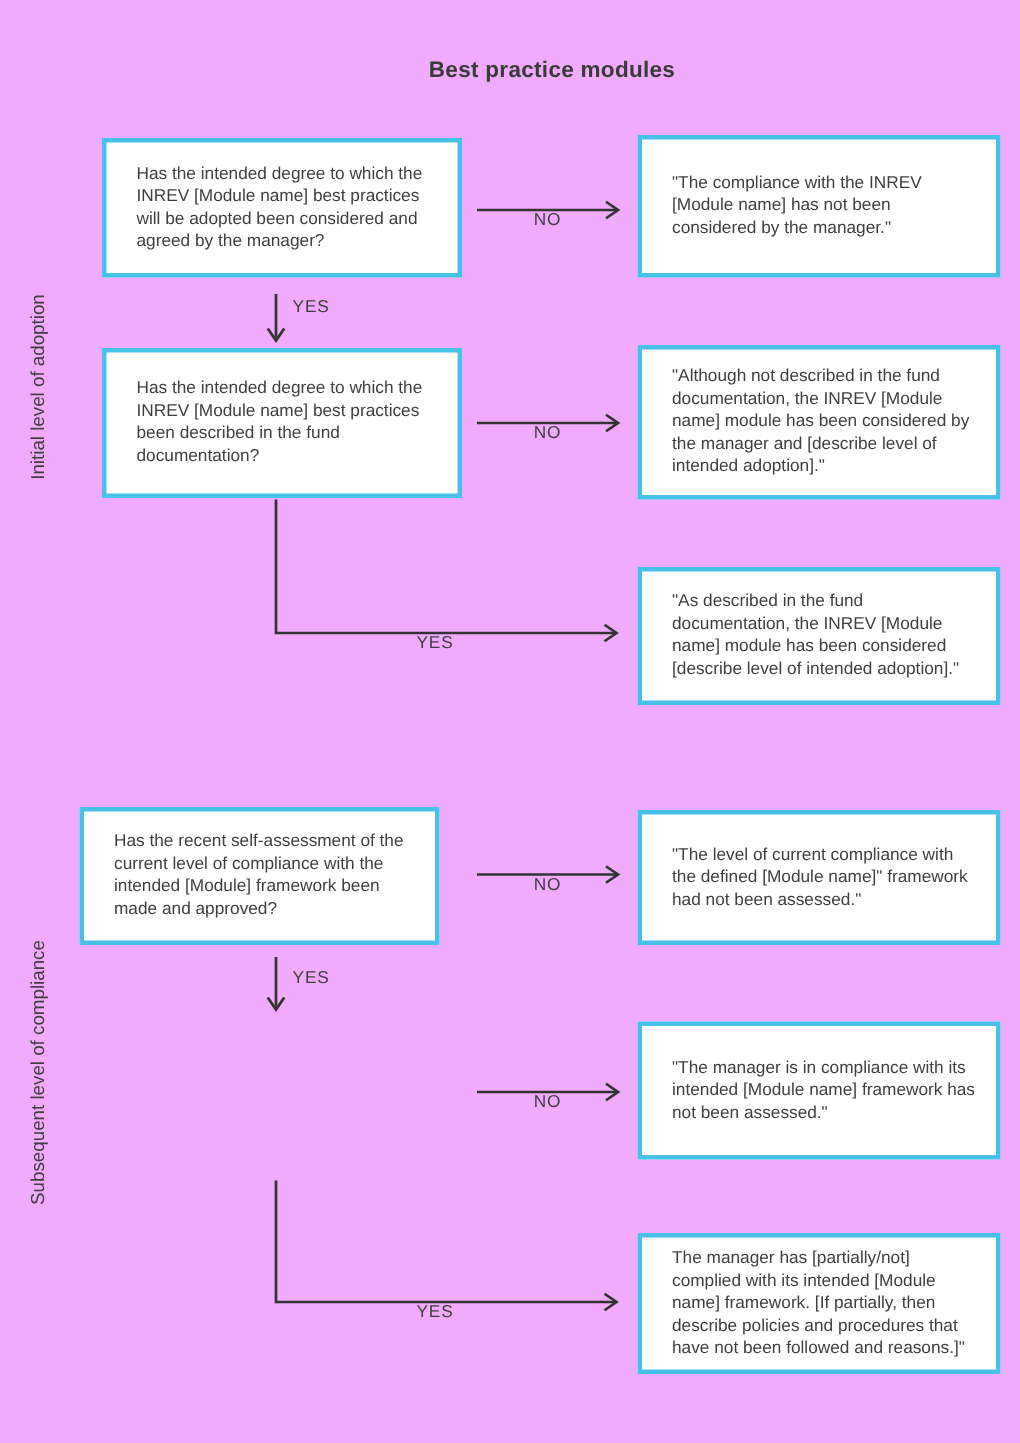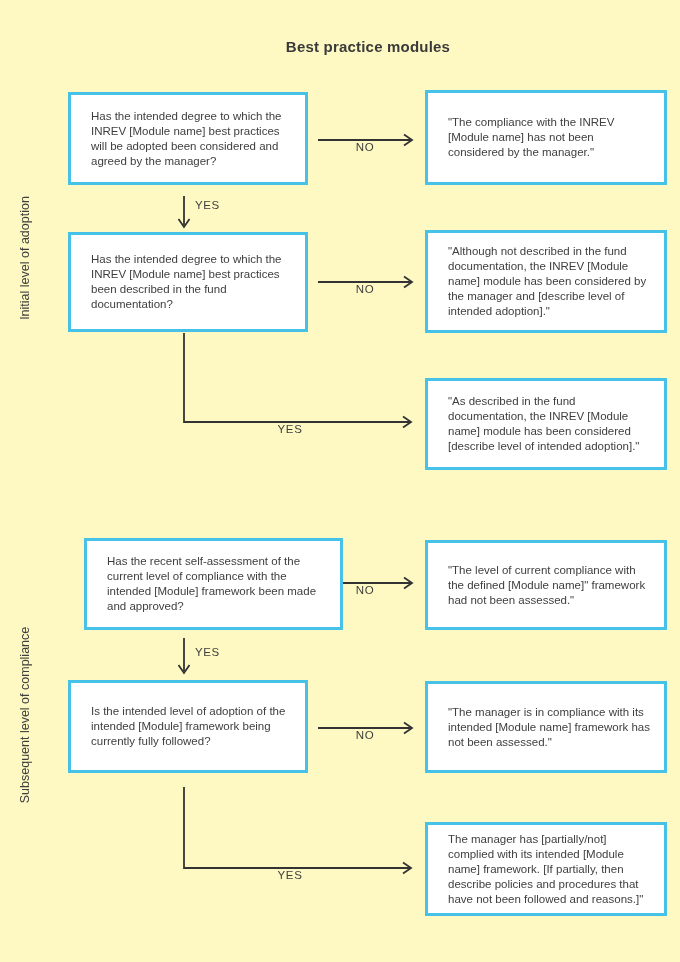--- a/index.html
+++ b/index.html
@@ -4,21 +4,21 @@
 <style>
   :root{
     --box-border:#46C1E8;
     --text:#3E3E3E;
     --arrow:#333333;
   }
   html,body{margin:0;padding:0;background:#ffffff;}
   .page{
     position:relative;
     width:680px;height:962px;
-    background:#fef9c3;
+    background:#f0abfc;
     font-family:"Liberation Sans","DejaVu Sans",sans-serif;
     color:var(--text);
     overflow:hidden;
   }
   .title{
     position:absolute;left:0;top:38px;width:736px;
     text-align:center;
     font-size:15px;font-weight:bold;color:#3A3A3A;
     letter-spacing:.2px;
   }
@@ -39,21 +39,21 @@
     padding:4px 14px 4px 20px;
   }
   .fbox .txt{
     font-size:11.5px;line-height:15px;color:var(--text);
   }
   .b-q1{left:68px;top:92px;width:240px;height:93px;}
   .b-a1{left:425px;top:90px;width:242px;height:95px;}
   .b-q2{left:68px;top:232px;width:240px;height:100px;}
   .b-a2{left:425px;top:230px;width:242px;height:103px;}
   .b-a3{left:425px;top:378px;width:242px;height:92px;}
-  .b-q3{left:84px;top:538px;width:259px;height:92px;}
+  .b-q3{left:53px;top:538px;width:240px;height:92px;}
   .b-a4{left:425px;top:540px;width:242px;height:90px;}
   .b-q4{left:68px;top:680px;width:240px;height:93px;}
   .b-a5{left:425px;top:681px;width:242px;height:92px;}
   .b-a6{left:425px;top:822px;width:242px;height:94px;justify-content:center;}
   .arrows{position:absolute;left:0;top:0;pointer-events:none;}
   .arrows line,.arrows path{stroke:var(--arrow);stroke-width:1.8;fill:none;}
   .alabel{
     position:absolute;
     font-size:11.5px;color:#3E3E3E;letter-spacing:.6px;
   }
@@ -119,23 +119,20 @@
   <div class="fbox b-a3">
     <span class="txt">"As described in the fund documentation, the INREV [Module name] module has been considered [describe level of intended adoption]."</span>
   </div>
 
   <div class="fbox b-q3">
     <span class="txt">Has the recent self-assessment of the current level of compliance with the intended [Module] framework been made and approved?</span>
   </div>
   <div class="fbox b-a4">
     <span class="txt">"The level of current compliance with the defined [Module name]" framework had not been assessed."</span>
   </div>
-  <div class="fbox b-q4">
-    <span class="txt">Is the intended level of adoption of the intended [Module] framework being currently fully followed?</span>
-  </div>
   <div class="fbox b-a5">
     <span class="txt">"The manager is in compliance with its intended [Module name] framework has not been assessed."</span>
   </div>
   <div class="fbox b-a6">
     <span class="txt">The manager has [partially/not] complied with its intended [Module name] framework. [If partially, then describe policies and procedures that have not been followed and reasons.]"</span>
   </div>
 
   <span class="alabel center l-no1">NO</span>
   <span class="alabel l-yes1">YES</span>
   <span class="alabel center l-no2">NO</span>

